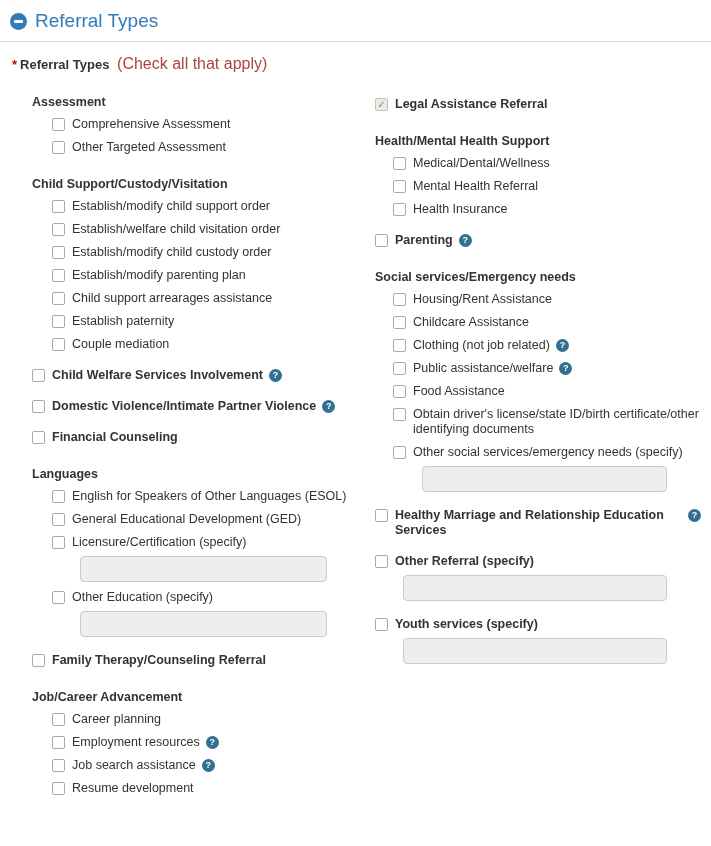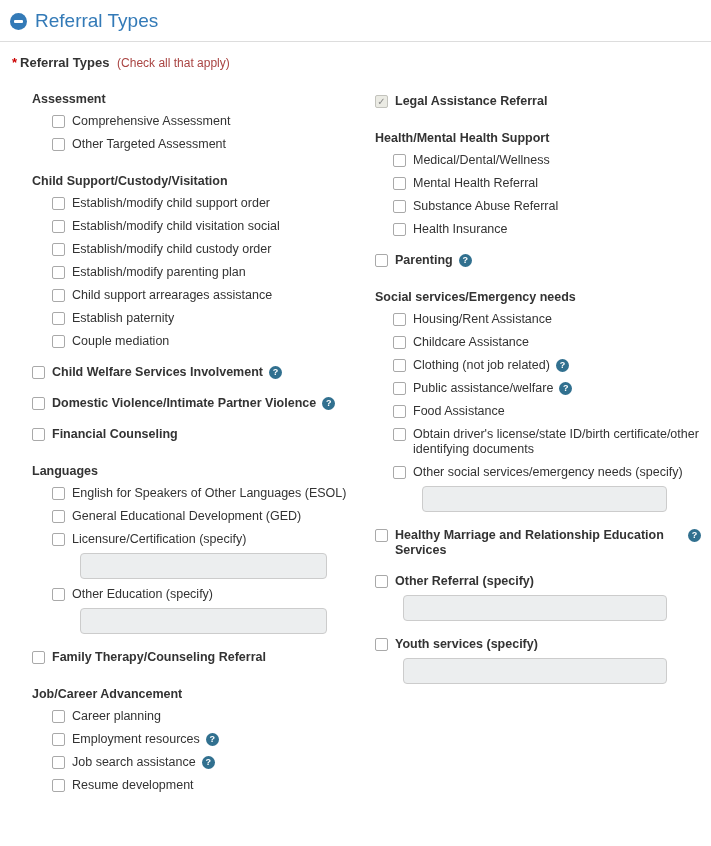--- a/index.html
+++ b/index.html
@@ -19,21 +19,21 @@
     position:relative; display:inline-block; flex:0 0 auto; cursor:pointer;
   }
   .collapse-icon::before {
     content:""; position:absolute; left:4px; top:7px; width:9px; height:3px; background:#fff; border-radius:1px;
   }
 
   
   .req-row { margin: 13px 10px 2px 12px; font-size:13px; }
   .req-star { color:#cc0000; font-weight:700; margin-right:3px; }
   .req-label { font-weight:700; color:#333; }
-  .req-hint { color:#a94442; font-size:12px; margin-left:4px; }
+  .req-hint { color:#a94442; font-size:16px; margin-left:4px; }
 
   
   .cols { display:flex; margin: 8px 10px 0 32px; }
   .col { font-size:12.5px; }
   .col-left { width: 343px; flex: 0 0 343px; }
   .col-right { flex: 1; min-width:0; }
 
   .group-heading { font-weight:700; color:#333; margin-top:22px; font-size:12.5px; }
   .col > .group-heading:first-child { margin-top:14px; }
   .col > .item-wrap:first-child { margin-top:16px; }
@@ -101,21 +101,21 @@
         <div class="group-heading">Child Support/Custody/Visitation</div>
         <div class="item-wrap grouped">
           <div class="cb-row">
             <span class="cb"></span>
             <label class="cb-label">Establish/modify child support order</label>
           </div>
         </div>
         <div class="item-wrap grouped">
           <div class="cb-row">
             <span class="cb"></span>
-            <label class="cb-label">Establish/modify child visitation social</label>
+            <label class="cb-label">Establish/welfare child visitation order</label>
           </div>
         </div>
         <div class="item-wrap grouped">
           <div class="cb-row">
             <span class="cb"></span>
             <label class="cb-label">Establish/modify child custody order</label>
           </div>
         </div>
         <div class="item-wrap grouped">
           <div class="cb-row">
@@ -238,26 +238,20 @@
         </div>
         <div class="item-wrap grouped">
           <div class="cb-row">
             <span class="cb"></span>
             <label class="cb-label">Mental Health Referral</label>
           </div>
         </div>
         <div class="item-wrap grouped">
           <div class="cb-row">
             <span class="cb"></span>
-            <label class="cb-label">Substance Abuse Referral</label>
-          </div>
-        </div>
-        <div class="item-wrap grouped">
-          <div class="cb-row">
-            <span class="cb"></span>
             <label class="cb-label">Health Insurance</label>
           </div>
         </div>
         <div class="item-wrap standalone">
           <div class="cb-row">
             <span class="cb"></span>
             <label class="cb-label bold">Parenting</label>
             <span class="help">?</span>
           </div>
         </div>

